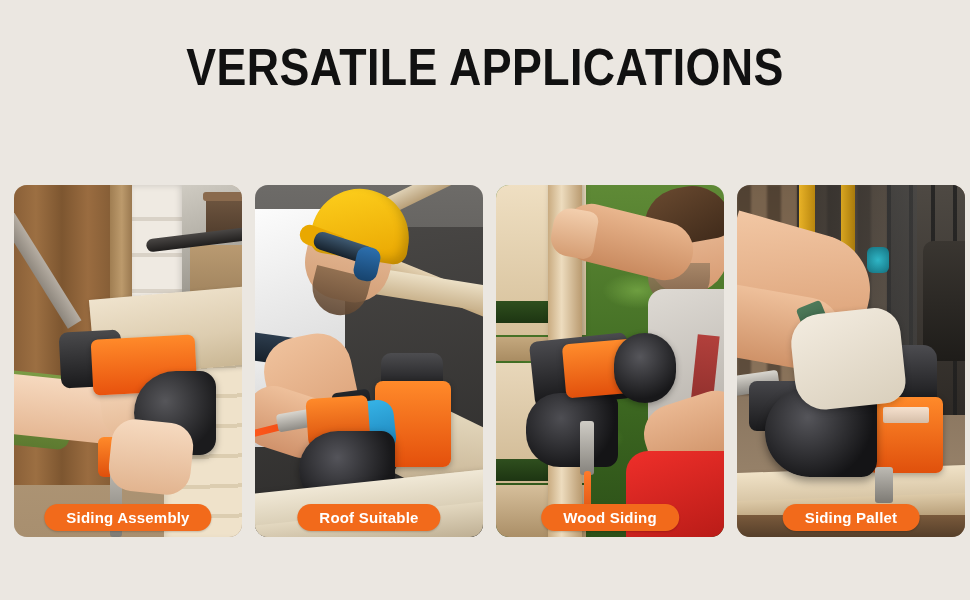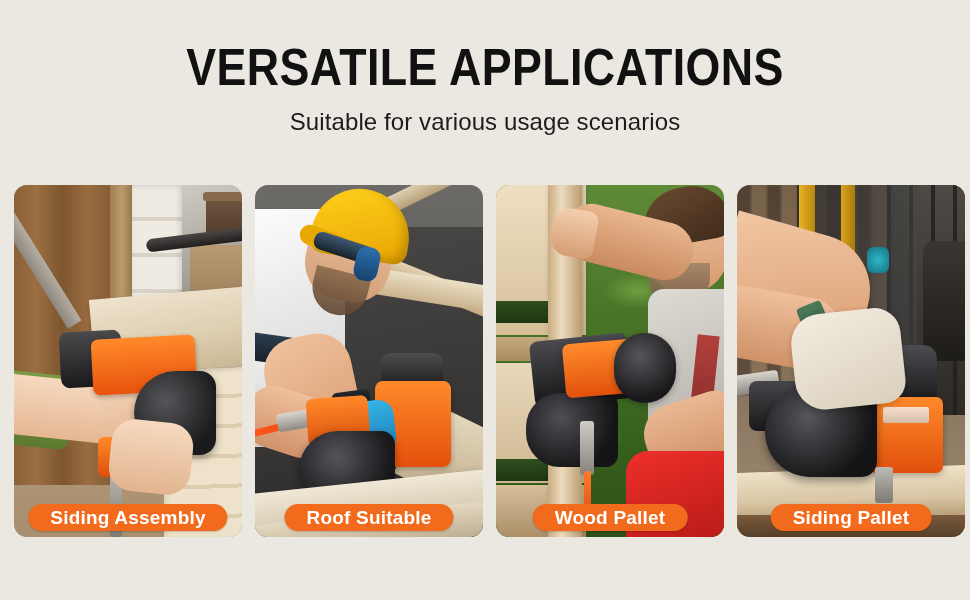--- a/index.html
+++ b/index.html
@@ -35,21 +35,21 @@
     border-radius:13px;overflow:hidden;
     background:#cfc9c2;flex:0 0 228px;
   }
   .photo{position:absolute;inset:0;overflow:hidden;}
 
   
   .badge{
     position:absolute;left:50%;bottom:6px;transform:translateX(-50%);
     height:27px;line-height:27px;padding:0 22px;border-radius:14px;
     background:#f26a1b;color:#ffffff;
-    font-size:19px;font-weight:700;letter-spacing:.2px;
+    font-size:15px;font-weight:700;letter-spacing:.2px;
     white-space:nowrap;text-align:center;
     box-shadow:0 1px 2px rgba(0,0,0,.18);
   }
 
   
   .p1-bg{position:absolute;inset:0;
     background:
       linear-gradient(180deg,#c9b79c 0%,#b79f80 38%,#a88f6f 100%);}
   .p1-fence{position:absolute;left:0;top:0;width:100px;height:300px;
     background:
@@ -303,21 +303,20 @@
   .p4-dark{position:absolute;left:0;top:330px;width:228px;height:26px;
     background:linear-gradient(180deg,#7a5a3c,#4f3a26);}
 </style>
 </head>
 <body>
 
 <div class="banner">
 
   <div class="header">
     <h1 class="title">VERSATILE APPLICATIONS</h1>
-    <p class="subtitle">Suitable for various usage scenarios</p>
   </div>
 
   <div class="grid">
 
     <div class="panel">
       <div class="photo">
         <div class="p1-bg"></div>
         <div class="p1-fence"></div>
         <div class="p1-diag"></div>
         <div class="p1-post"></div>
@@ -396,21 +395,21 @@
         <div class="p3-vert"></div>
         <div class="p3-arm3"></div>
         <div class="p3-hand3"></div>
         <div class="p3-tool-bk"></div>
         <div class="p3-mag3"></div>
         <div class="p3-tool-or"></div>
         <div class="p3-cap3"></div>
         <div class="p3-nose3"></div>
         <div class="p3-nail3"></div>
       </div>
-      <div class="badge">Wood Pallet</div>
+      <div class="badge">Wood Siding</div>
     </div>
 
     <div class="panel">
       <div class="photo">
         <div class="p4-bg"></div>
         <div class="p4-rack"></div>
         <div class="p4-cage"></div>
         <div class="p4-seat"></div>
         <div class="p4-mastbar"></div>
         <div class="p4-mast1"></div>

